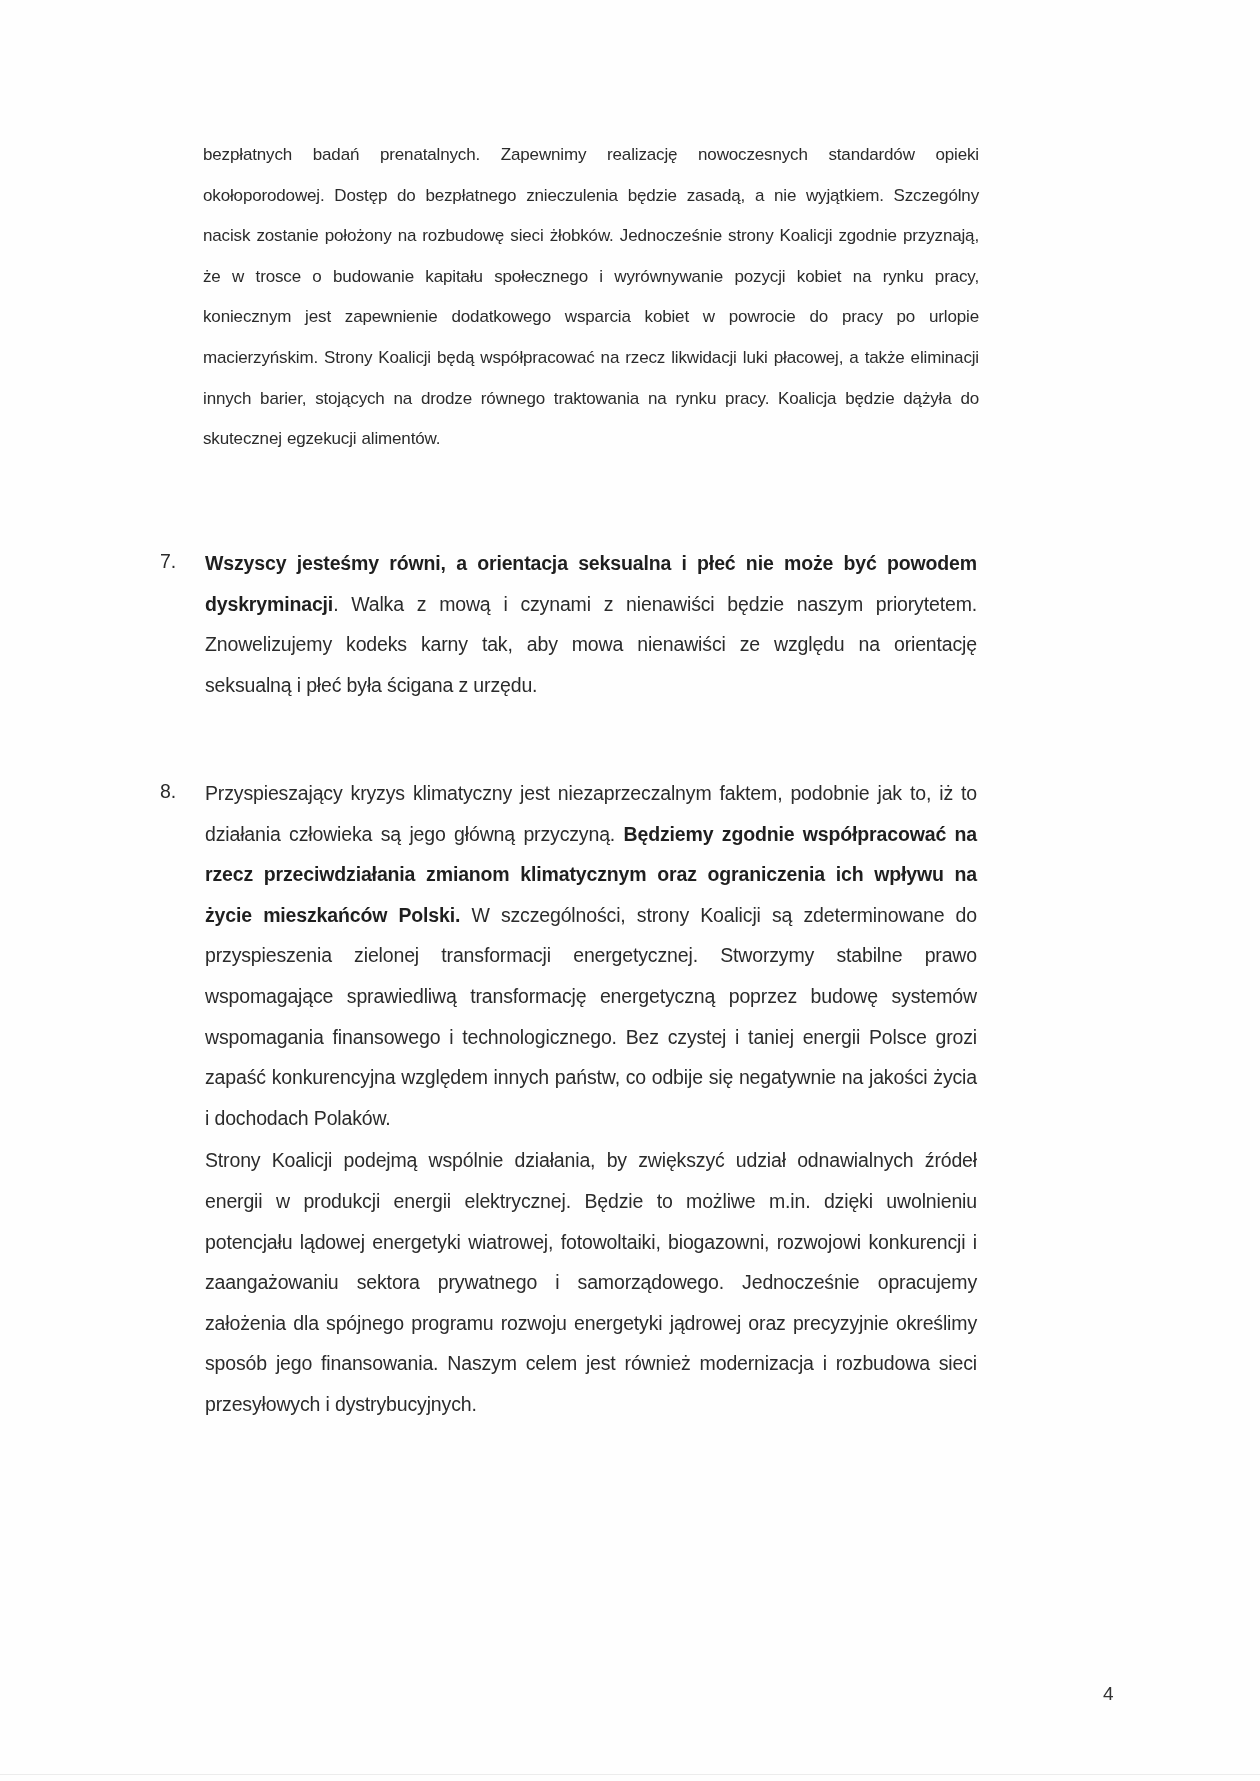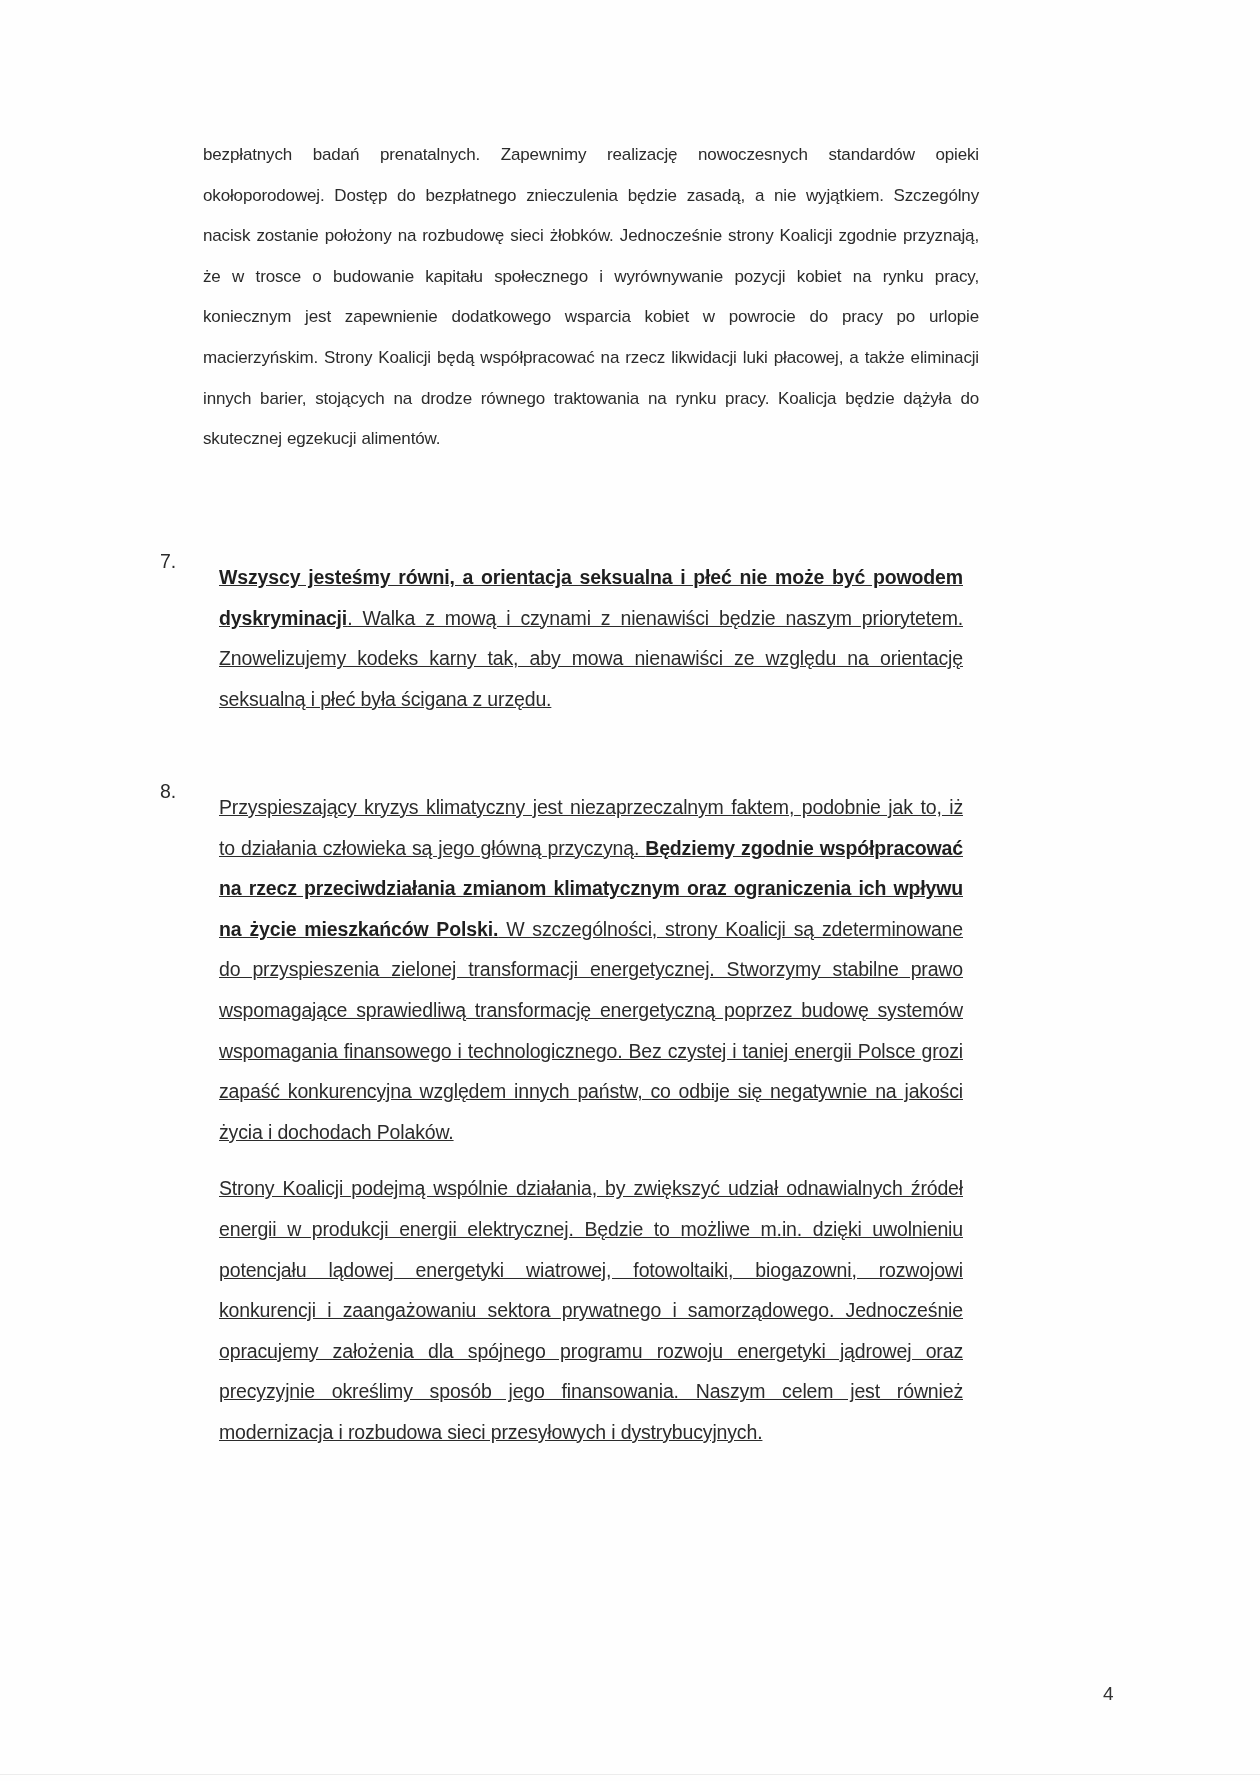--- a/index.html
+++ b/index.html
@@ -46,22 +46,21 @@
     .list-item .num {
       position: absolute;
       left: 0;
       top: 0;
       width: 40px;
     }
     .list-item .body {
       margin-left: 43px;
     }
     .list-item .body p {
-      margin: 16px;
-      text-decoration: underline;
+      margin: 2px;
     }
     b, .bold {
       font-weight: bold;
       color: #1f1f1f;
     }
     .page-number {
       position: absolute;
       left: 1103px;
       top: 1683px;
       font-size: 19px;

